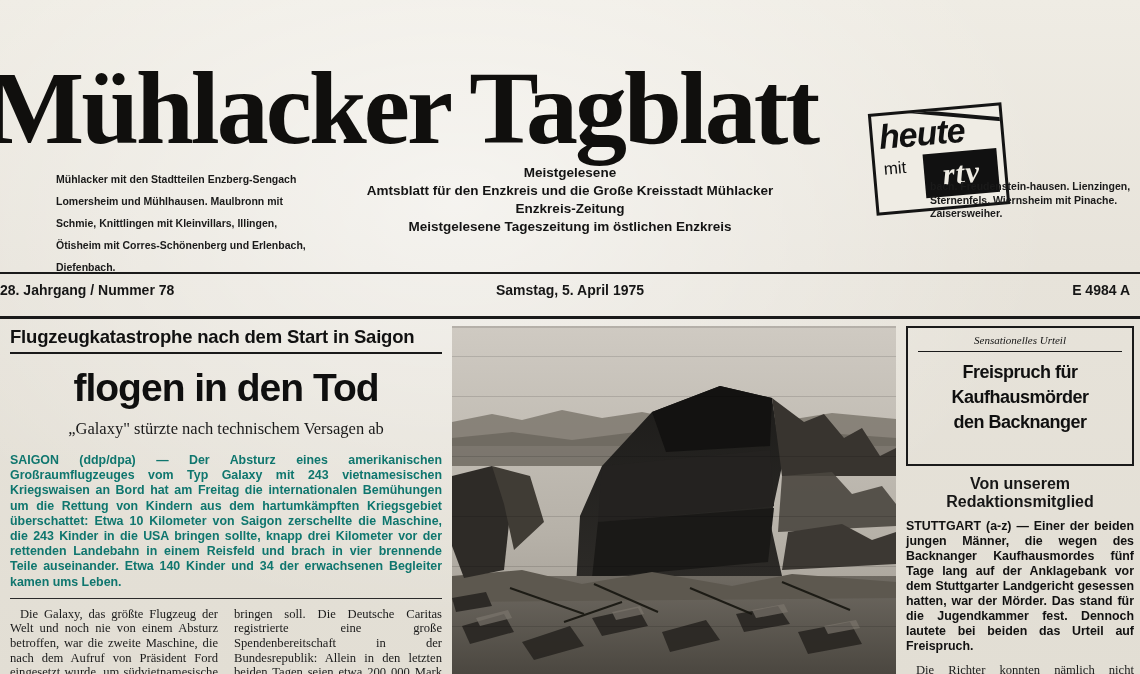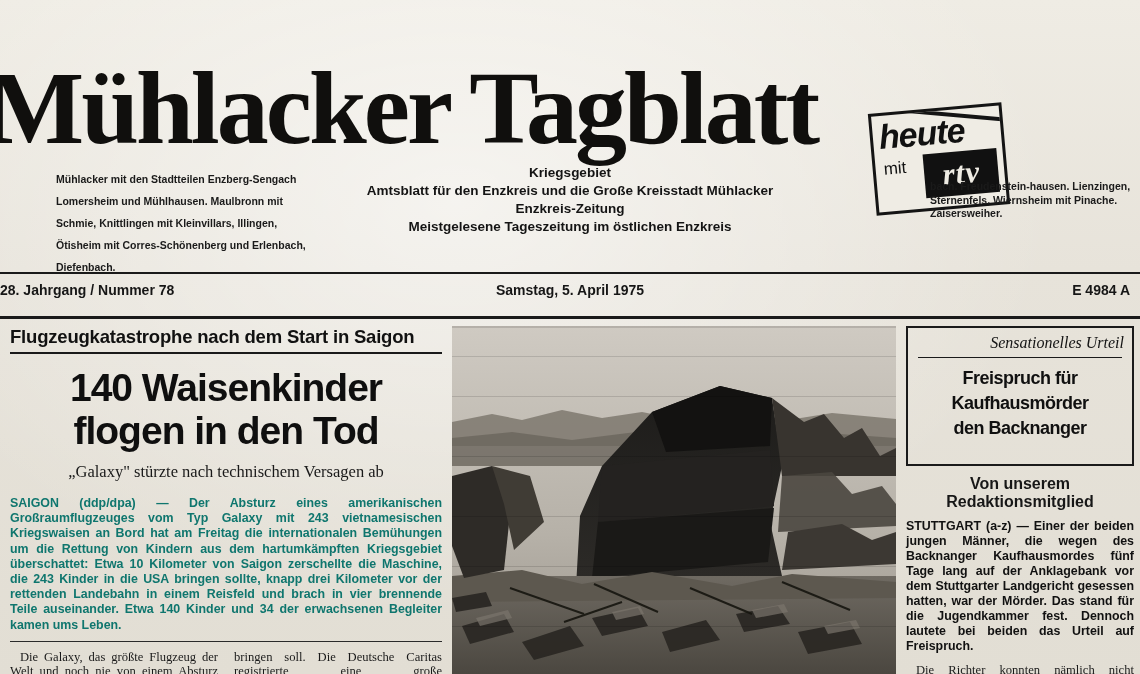--- a/index.html
+++ b/index.html
@@ -258,24 +258,24 @@
     top: 0;
     width: 228px;
   }
   .box {
     border: 2px solid #1a1a1a;
     padding: 6px 8px 8px 8px;
     height: 140px;
     box-sizing: border-box;
   }
   .box-kicker {
-    text-align: right;
+    text-align: center;
     font-family: "Liberation Serif", serif;
     font-style: italic;
-    font-size: 16px;
+    font-size: 11px;
     color: #141414;
   }
   .box-kicker-rule {
     margin: 5px 2px 0 2px;
     height: 1px;
     background: #1a1a1a;
   }
   .box-headline {
     margin-top: 8px;
     text-align: center;
@@ -327,42 +327,41 @@
         <div class="stamp-slash"></div>
         <div class="heute-word">heute</div>
         <div class="mit-word">mit</div>
         <div class="rtv-badge">rtv</div>
       </div>
 
       <div class="left-towns">Mühlacker mit den Stadtteilen Enzberg-Sengach Lomersheim und Mühlhausen. Maulbronn mit Schmie, Knittlingen mit Kleinvillars, Illingen, Ötisheim mit Corres-Schönenberg und Erlenbach, Diefenbach.</div>
       <div class="right-towns">bach. Freudenstein-hausen. Lienzingen, Sternenfels, Wiernsheim mit Pinache. Zaisersweiher.</div>
 
       <div class="subtitles">
-        <div class="line1">Kriegsgebiet</div>
+        <div class="line1">Meistgelesene</div>
         <div>Amtsblatt für den Enzkreis und die Große Kreisstadt Mühlacker</div>
         <div>Enzkreis-Zeitung</div>
         <div>Meistgelesene Tageszeitung im östlichen Enzkreis</div>
       </div>
     </div>
 
     <div class="rule-top"></div>
     <div class="issue-bar">
       <span class="issue-left">28. Jahrgang / Nummer 78</span>
       <span class="issue-center">Samstag, 5. April 1975</span>
       <span class="issue-right">E 4984 A</span>
     </div>
     <div class="rule-bottom"></div>
 
     <div class="cols">
 
       <div class="col-left">
         <div class="kicker">Flugzeugkatastrophe nach dem Start in Saigon</div>
         <div class="kicker-rule"></div>
         <div class="headline">
-          <div>140 Waisenkinder</div>
           <div>flogen in den Tod</div>
         </div>
         <div class="subhead">„Galaxy" stürzte nach technischem Versagen ab</div>
         <div class="lead">
           <span class="dateline">SAIGON (ddp/dpa)</span><span> — Der Absturz eines amerikanischen Großraumflugzeuges vom Typ Galaxy mit 243 vietnamesischen Kriegswaisen an Bord hat am Freitag die internationalen Bemühungen um die Rettung von Kindern aus dem hartumkämpften Kriegsgebiet überschattet: Etwa 10 Kilometer von Saigon zerschellte die Maschine, die 243 Kinder in die USA bringen sollte, knapp drei Kilometer vor der rettenden Landebahn in einem Reisfeld und brach in vier brennende Teile auseinander. Etwa 140 Kinder und 34 der erwachsenen Begleiter kamen ums Leben.</span>
         </div>
         <div class="lead-rule"></div>
         <div class="two-sub">
           <div class="c indent">Die Galaxy, das größte Flugzeug der Welt und noch nie von einem Absturz betroffen, war die zweite Maschine, die nach dem Aufruf von Präsident Ford eingesetzt wurde, um südvietnamesische Kinder aus Wirren des Kriegsgebiets zu entziehen. Im Vortag waren bereits 57 Kinder mit einer der Chartergesellschaft World</div>
           <div class="c">bringen soll. Die Deutsche Caritas registrierte eine große Spendenbereitschaft in der Bundesrepublik: Allein in den letzten beiden Tagen seien etwa 200 000 Mark eingegangen. Insgesamt seien in diesem Jahr 1,4 Millionen Mark für Kinderhilfe bereitgestellt worden. Auch das Internationale Rote Kreuz verstärkte die Hilfsmaßnahmen</div>

